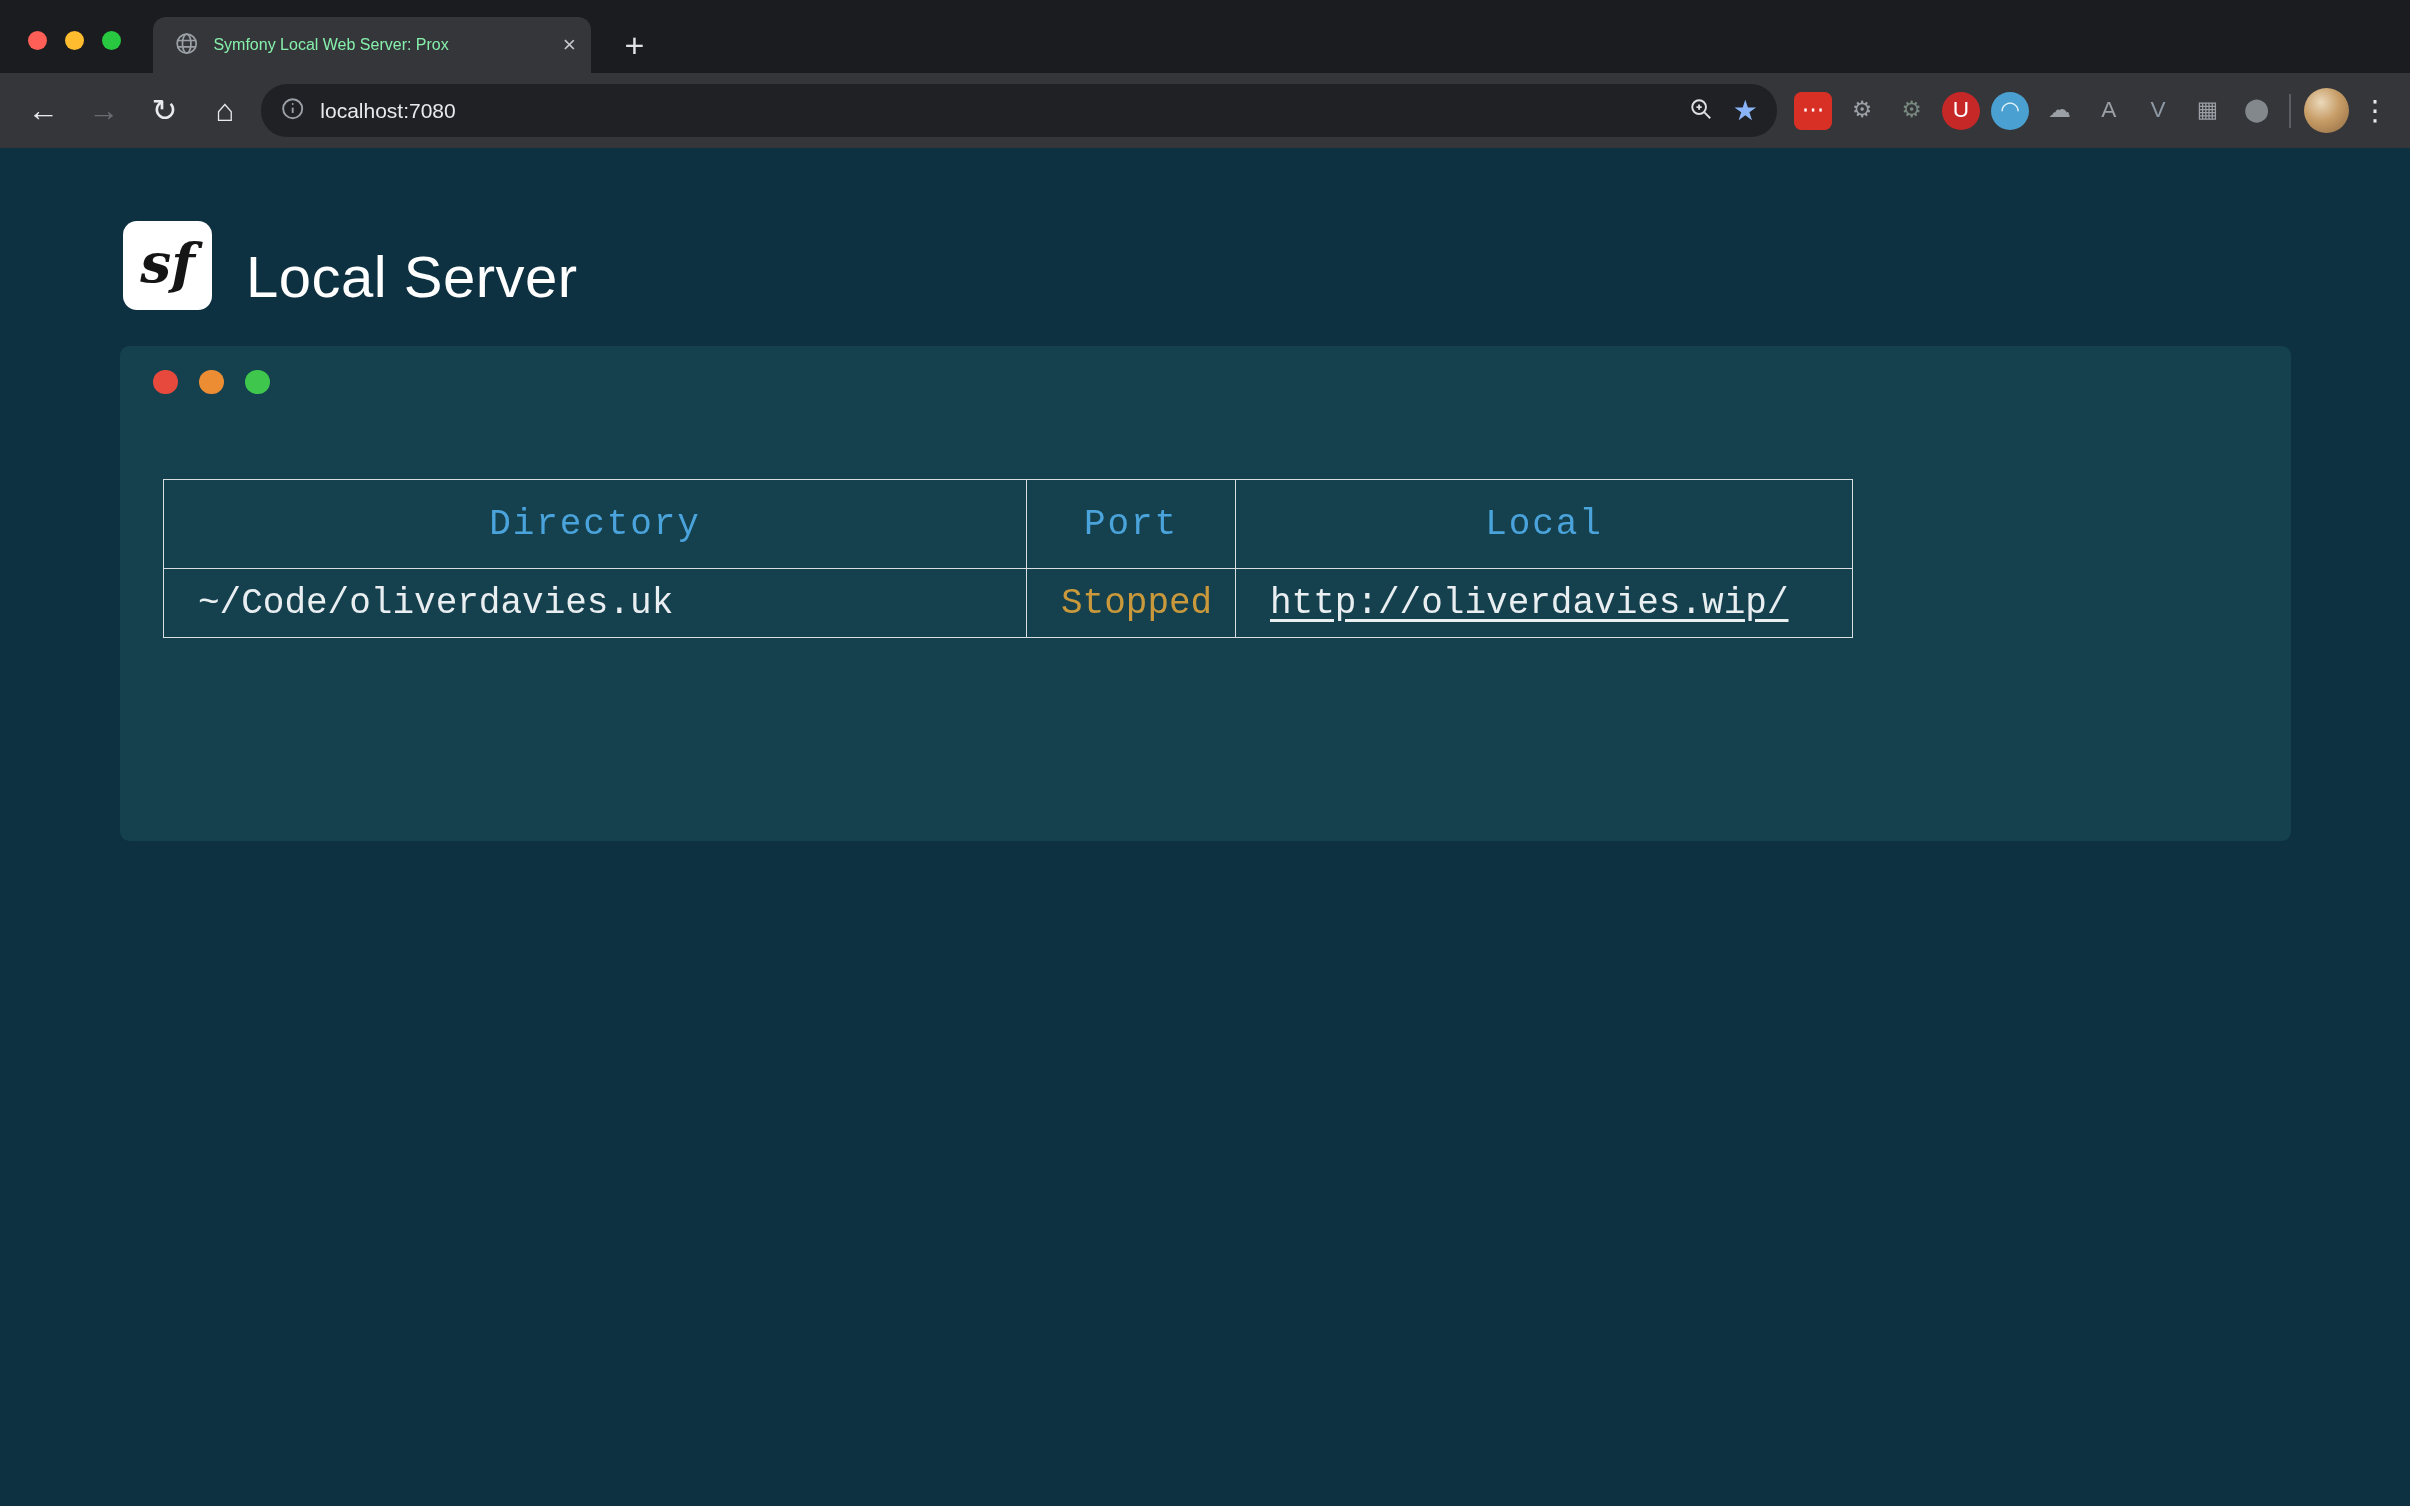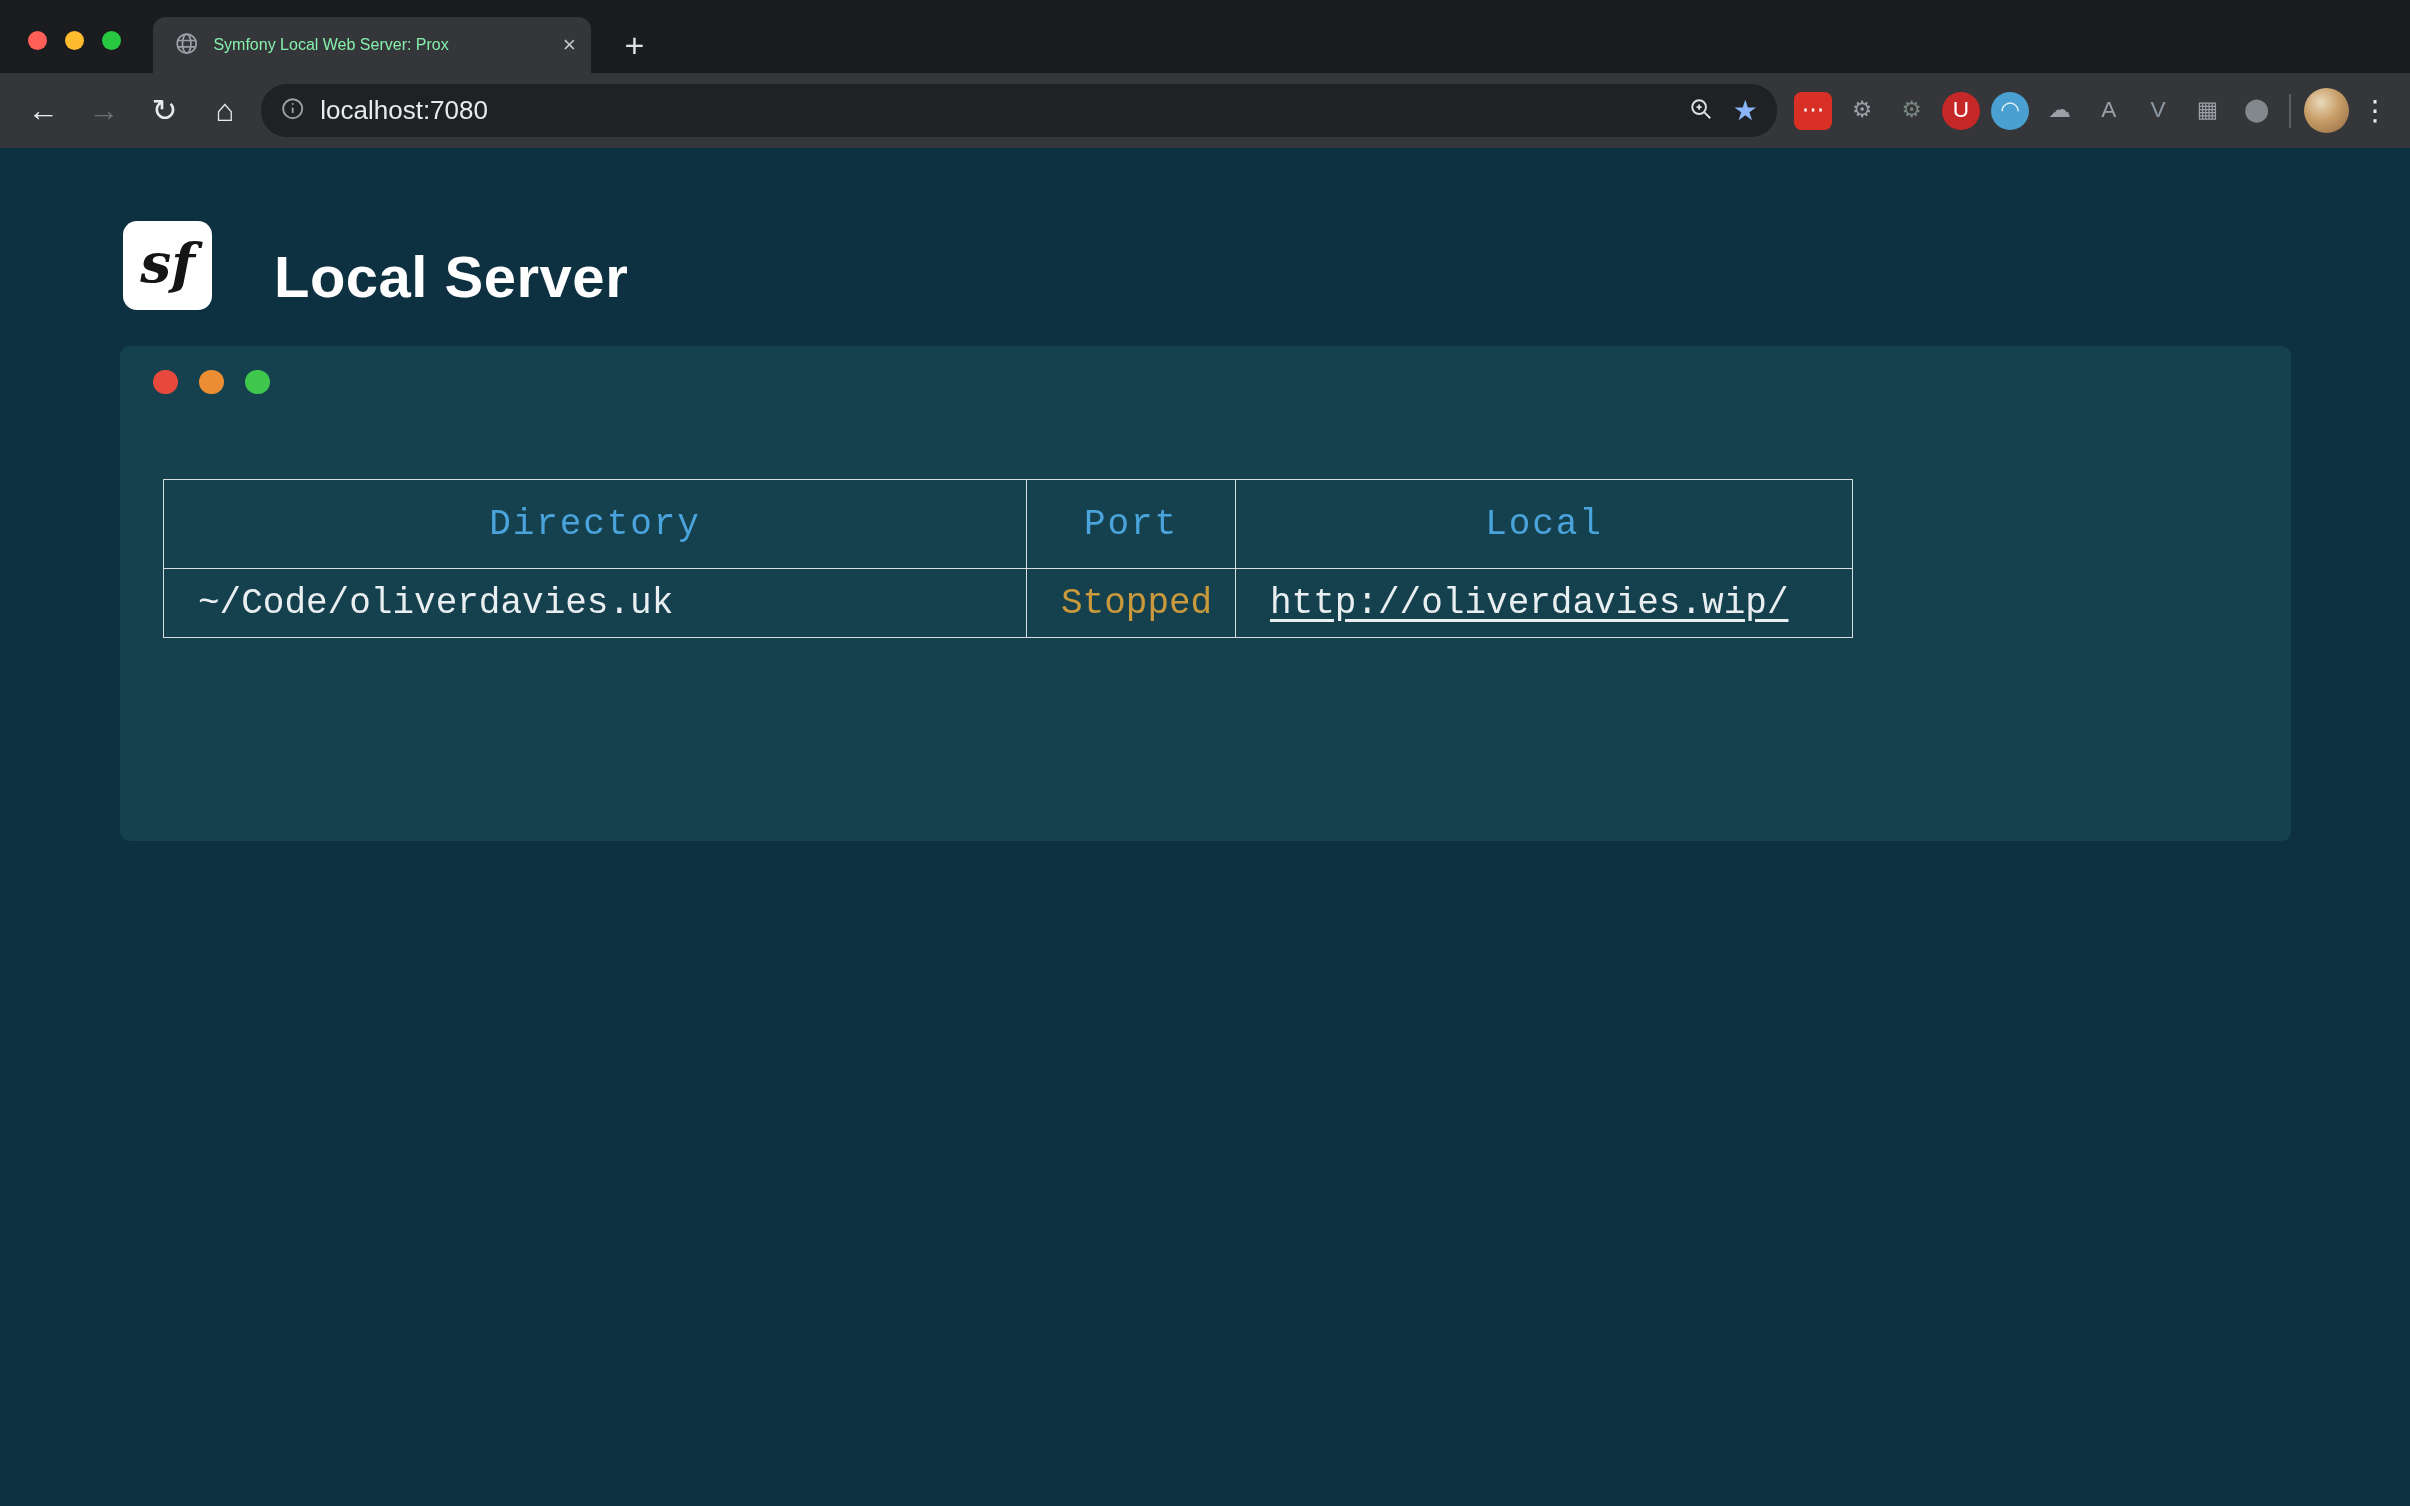--- a/index.html
+++ b/index.html
@@ -23,37 +23,37 @@
 
   .toolbar { position:absolute; top:73px; left:0; width:2411px; height:75px; background:#35363a;
              display:flex; align-items:center; padding:0 17px; }
   .navgroup { display:flex; align-items:center; gap:7.5px; }
   .nav-btn { width:53px; height:53px; display:grid; place-items:center; font-size:31px;
              color:#e8eaed; border-radius:50%; }
   .nav-btn.fwd { color:#696d71; }
 
   .omnibox { flex:1; height:53px; background:#202124; border-radius:26px; margin:0 17px 0 9.4px;
              display:flex; align-items:center; padding:0 19px; min-width:0; }
-  .url { margin-left:15px; font-size:26px; color:#e8eaed; flex:1; white-space:nowrap; overflow:hidden; }
+  .url { margin-left:15px; font-size:21px; color:#e8eaed; flex:1; white-space:nowrap; overflow:hidden; }
   .star { font-size:28px; color:#8ab4f8; margin-left:19px; }
 
   .extensions { display:flex; align-items:center; gap:11.3px; }
   .ext { width:38px; height:38px; display:grid; place-items:center; font-size:22.6px; line-height:1; }
   .toolbar-sep { width:1.9px; height:34px; background:#5a5e63; margin:0 13px; }
   .avatar { width:45px; height:45px; border-radius:50%; margin-right:7.5px;
             background:radial-gradient(circle at 38% 32%, #ead9bb 0%, #c79c66 45%, #8f6a42 100%); }
   .kebab { width:38px; height:45px; display:grid; place-items:center; font-size:28px; color:#e8eaed; }
 
   
   .page { position:absolute; top:148px; left:0; width:2411px; height:1359px; background:#0d3140; }
   .brand { position:absolute; left:123px; top:73px; display:flex; align-items:flex-end; gap:34px; }
   .logo { width:89px; height:89px; background:#ffffff; border-radius:14px; display:grid; place-items:center;
           font-family:"DejaVu Serif", serif; font-style:italic; font-weight:700; font-size:55px;
           color:#151515; padding-bottom:5.6px; }
-  .page-title { font-size:58px; font-weight:700; color:#ffffff; letter-spacing:0.5px;margin-left:28px; }
+  .page-title { font-size:58px; font-weight:400; color:#ffffff; letter-spacing:0.5px; }
 
   .panel { position:absolute; left:120px; top:198px; width:2171px; height:495px;
            background:#15414f; border-radius:9.4px; }
   .panel-lights { position:absolute; left:33px; top:23.5px; display:flex; gap:21.7px; }
   .plight { width:24.5px; height:24.5px; border-radius:50%; }
   .plight.r { background:#e8493d; } .plight.o { background:#ec8d33; } .plight.g { background:#3ec74c; }
 
   .server-table { position:absolute; left:43px; top:133px; width:1688px; border-collapse:collapse;
                   table-layout:fixed; font-family:"Liberation Mono","DejaVu Sans Mono",monospace;
                   font-size:36px; border:1.9px solid #d9dde0; }

